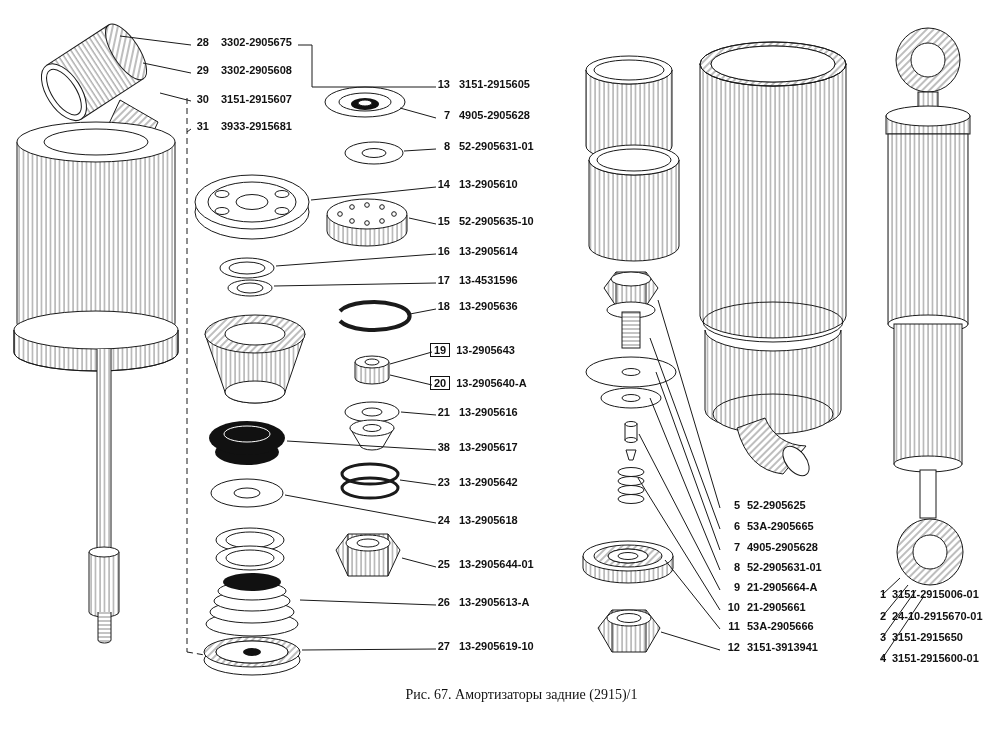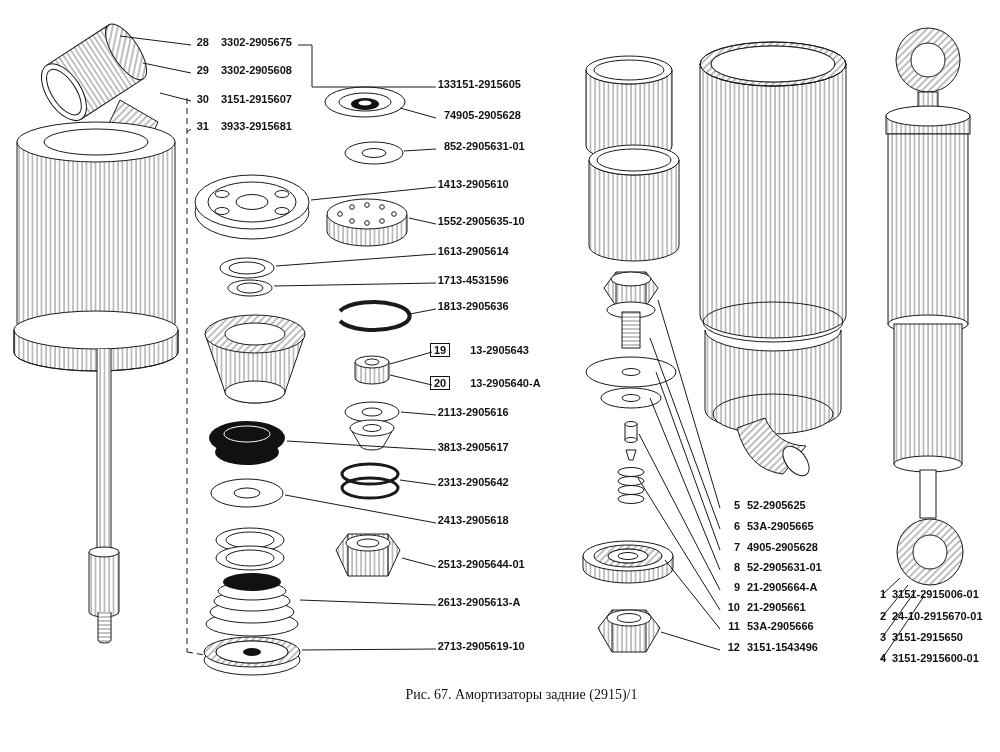--- a/index.html
+++ b/index.html
@@ -1,26 +1,26 @@
 <!DOCTYPE html>
 <html><head>
 <meta charset="utf-8">
 <style>
   html,body{margin:0;padding:0;background:#fff;}
   .page{position:relative;width:1000px;height:730px;background:#fff;overflow:hidden;
         font-family:"Liberation Sans",sans-serif;padding-left:43px;}
   svg{position:absolute;top:0;left:0;}
   .label{position:absolute;display:flex;align-items:center;white-space:nowrap;
          font:700 11px "Liberation Sans",sans-serif;color:#111;z-index:4;}
-  .label .num{display:inline-block;text-align:right;margin-right:0;}
+  .label .num{display:inline-block;text-align:right;margin-right:9px;}
   .lt .num{width:16px;margin-right:12px;}
   .c  .num{width:20px;}
   .rm .num{width:16px;margin-right:7px;}
   .fr .num{width:10px;margin-right:6px;}
-  .num.boxed{border:1px solid #111;padding:0 3px;margin-right:20px;text-align:center;width:auto;}
+  .num.boxed{border:1px solid #111;padding:0 3px;margin-right:6px;text-align:center;width:auto;}
   .watermark{position:absolute;top:330px;left:50%;transform:translateX(-50%);
      font-family:"DejaVu Sans",sans-serif;font-weight:700;font-size:78px;letter-spacing:3px;
      color:rgba(148,163,192,0.40);-webkit-text-stroke:2.5px rgba(88,112,160,0.55);
      white-space:nowrap;pointer-events:none;z-index:5;}
   .wm-at{display:inline-block;border:5px solid rgba(88,112,160,0.55);border-radius:50%;
      width:84px;height:84px;line-height:76px;text-align:center;vertical-align:-14px;}
   .caption{position:absolute;top:687px;left:0;width:100%;text-align:center;
      font:14px "Liberation Serif",serif;color:#111;z-index:4;}
 </style>
 </head>
@@ -385,21 +385,21 @@
 <div class="label rm" style="top:601px;left:724px">
       <span class="num">10</span>
       <span class="code">21-2905661</span>
     </div>
 <div class="label rm" style="top:620px;left:724px">
       <span class="num">11</span>
       <span class="code">53А-2905666</span>
     </div>
 <div class="label rm" style="top:641px;left:724px">
       <span class="num">12</span>
-      <span class="code">3151-1543496</span>
+      <span class="code">3151-3913941</span>
     </div>
 
 <div class="label fr" style="top:588px;left:876px">
       <span class="num">1</span>
       <span class="code">3151-2915006-01</span>
     </div>
 <div class="label fr" style="top:610px;left:876px">
       <span class="num">2</span>
       <span class="code">24-10-2915670-01</span>
     </div>

